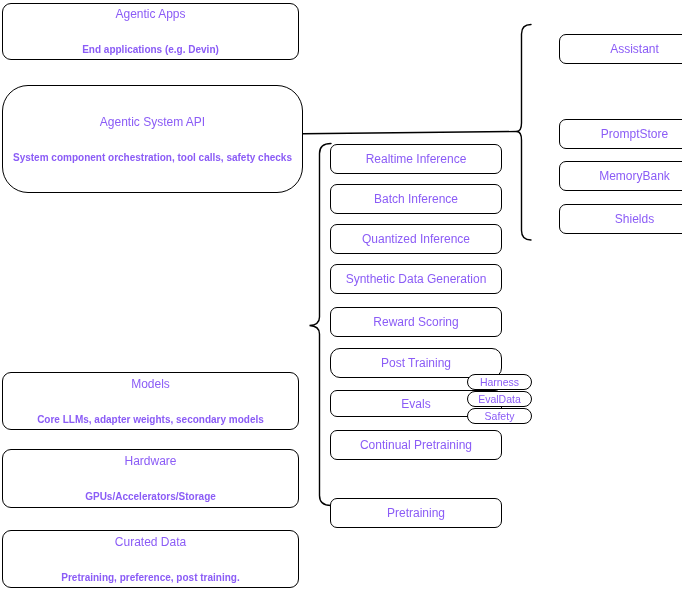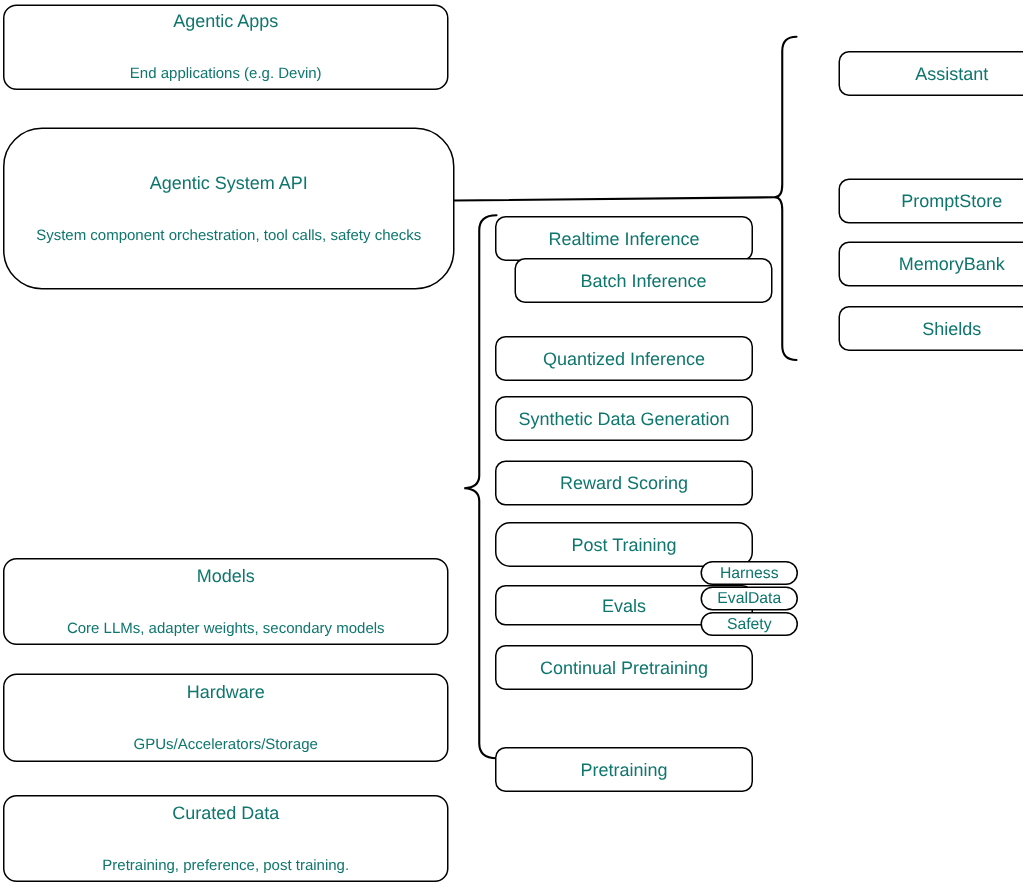--- a/index.html
+++ b/index.html
@@ -1,39 +1,39 @@
 <!DOCTYPE html>
 <html><head>
 <meta charset="utf-8">
 <style>
   html,body{margin:0;padding:0;background:#ffffff;}
   .canvas{
     position:relative;
     width:682px;height:591px;
     background:#ffffff;
     font-family:"Liberation Sans", sans-serif;
-    color:#0f766e;
+    color:#8b5cf6;
     overflow:hidden;
   }
   .connectors{
     position:absolute;left:0;top:0;width:682px;height:591px;
     z-index:1;
   }
   .node{
     position:absolute;
     box-sizing:border-box;
     border:1.5px solid #000000;
     background:#ffffff;
     display:flex;flex-direction:column;
     align-items:center;justify-content:center;
     text-align:center;
     z-index:2;
   }
   .node .t{font-size:12px;line-height:15px;}
-  .node .s{font-size:10px;line-height:12px;margin-top:22px;}
+  .node .s{font-size:10px;line-height:12px;margin-top:22px;font-weight:bold;}
   .node .l{font-size:12px;line-height:14px;}
   .lg{border-radius:26px;}
   .sm{border-radius:9px;}
   .mid{border-radius:7px;width:172px;height:30px;left:330px;}
   .rgt{border-radius:7px;width:151px;height:30px;left:559px;}
   .pill{
     position:absolute;
     box-sizing:border-box;
     border:1.5px solid #000000;
     background:#ffffff;
@@ -78,21 +78,21 @@
   </div>
 
   <div class="node sm" style="left:2px;top:530px;width:297px;height:58px;">
     <div class="t">Curated Data</div>
     <div class="s">Pretraining, preference, post training.</div>
   </div>
 
   <div class="node mid" style="top:144px;">
     <div class="l">Realtime Inference</div>
   </div>
-  <div class="node mid" style="top:172px;margin-left:13px;">
+  <div class="node mid" style="top:184px;">
     <div class="l">Batch Inference</div>
   </div>
   <div class="node mid" style="top:224px;">
     <div class="l">Quantized Inference</div>
   </div>
   <div class="node mid" style="top:264px;">
     <div class="l">Synthetic Data Generation</div>
   </div>
   <div class="node mid" style="top:307px;">
     <div class="l">Reward Scoring</div>

